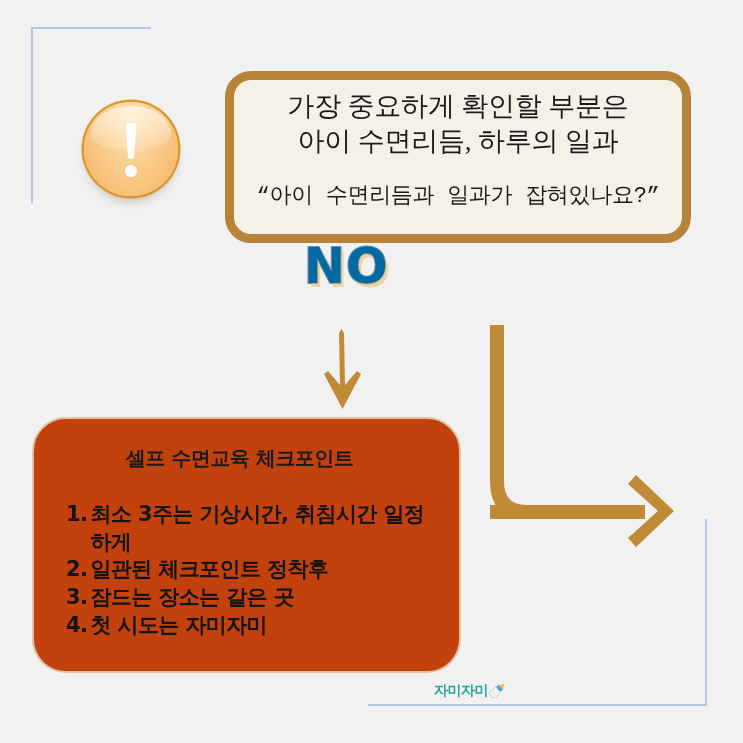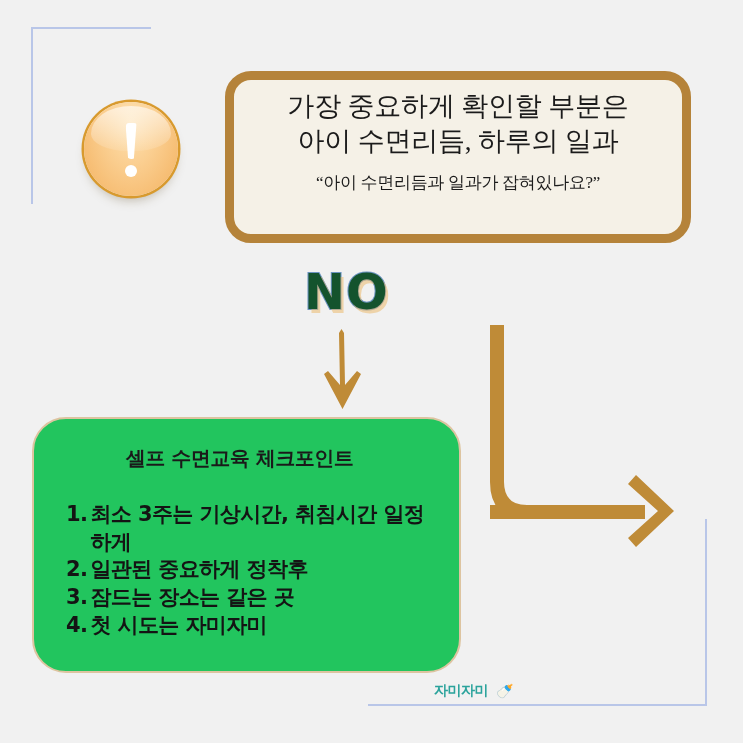--- a/index.html
+++ b/index.html
@@ -83,40 +83,40 @@
     font-family: "Liberation Serif", "DejaVu Serif", serif;
     font-size: 27px;
     line-height: 1.28;
     color: #1b1b1b;
     text-align: center;
     font-weight: 400;
     white-space: pre-line;
     letter-spacing: -0.2px;
   }
   #question-quote {
-    font-family: Liberation Serif, serif;
-    font-size: 17px;
+    font-family: Liberation Mono, monospace;
+    font-size: 22px;
     color: #1b1b1b;
     text-align: center;
-    margin-top: 13px;
+    margin-top: 22px;
     letter-spacing: -0.3px;
   }
 
   
   .branch-label {
     position: absolute;
     font-family: "DejaVu Sans", sans-serif;
     font-weight: bold;
     font-size: 49px;
     letter-spacing: 1px;
     user-select: none;
   }
   #label-no {
-    left: 304px; top: 264px;
-    color: #14532d;
+    left: 304px; top: 238px;
+    color: #0369a1;
     -webkit-text-stroke: 2px #6b93c0;
     paint-order: stroke fill;
     text-shadow: 3px 4px 0 rgba(235,185,110,0.55);
   }
   #label-yes {
     left: 456px; top: 249px;
     color: #f68b4a;
     text-shadow: 4px 5px 0 rgba(248,190,110,0.85);
   }
 
@@ -125,21 +125,21 @@
 
   
   #arrow-yes { position: absolute; left: 480px; top: 322px; }
 
   
   #checklist-box {
     position: absolute;
     left: 32px; top: 417px;
     width: 429px; height: 256px;
     box-sizing: border-box;
-    background: #22c55e;
+    background: #c2410c;
     border: 2px solid #ddc4a0;
     border-radius: 34px;
     padding: 26px 32px 0 18px;
   }
   #checklist-title {
     font-family: "DejaVu Sans", sans-serif;
     font-weight: bold;
     font-size: 20px;
     color: #1a1a1a;
     text-align: center;
@@ -168,21 +168,21 @@
     flex: 1 1 auto;
     padding-left: 1px;
   }
 
   
   #watermark {
     position: absolute;
     left: 434px; top: 682px;
     display: flex;
     align-items: center;
-    gap: 8px;
+    gap: 0;
   }
   #watermark-text {
     font-family: "DejaVu Sans", sans-serif;
     font-weight: bold;
     font-size: 14px;
     color: #2ba39c;
     letter-spacing: -0.5px;
   }
   #watermark-emoji { font-size: 14px; line-height: 1; }
 </style>
@@ -223,21 +223,21 @@
 
   <div id="checklist-box">
     <div id="checklist-title">셀프 수면교육 체크포인트</div>
     <ul id="checklist-items">
       <li>
         <span class="num">1.</span>
         <span class="txt">최소 3주는 기상시간, 취침시간 일정하게</span>
       </li>
       <li>
         <span class="num">2.</span>
-        <span class="txt">일관된 중요하게 정착후</span>
+        <span class="txt">일관된 체크포인트 정착후</span>
       </li>
       <li>
         <span class="num">3.</span>
         <span class="txt">잠드는 장소는 같은 곳</span>
       </li>
       <li>
         <span class="num">4.</span>
         <span class="txt">첫 시도는 자미자미</span>
       </li>
     </ul>

